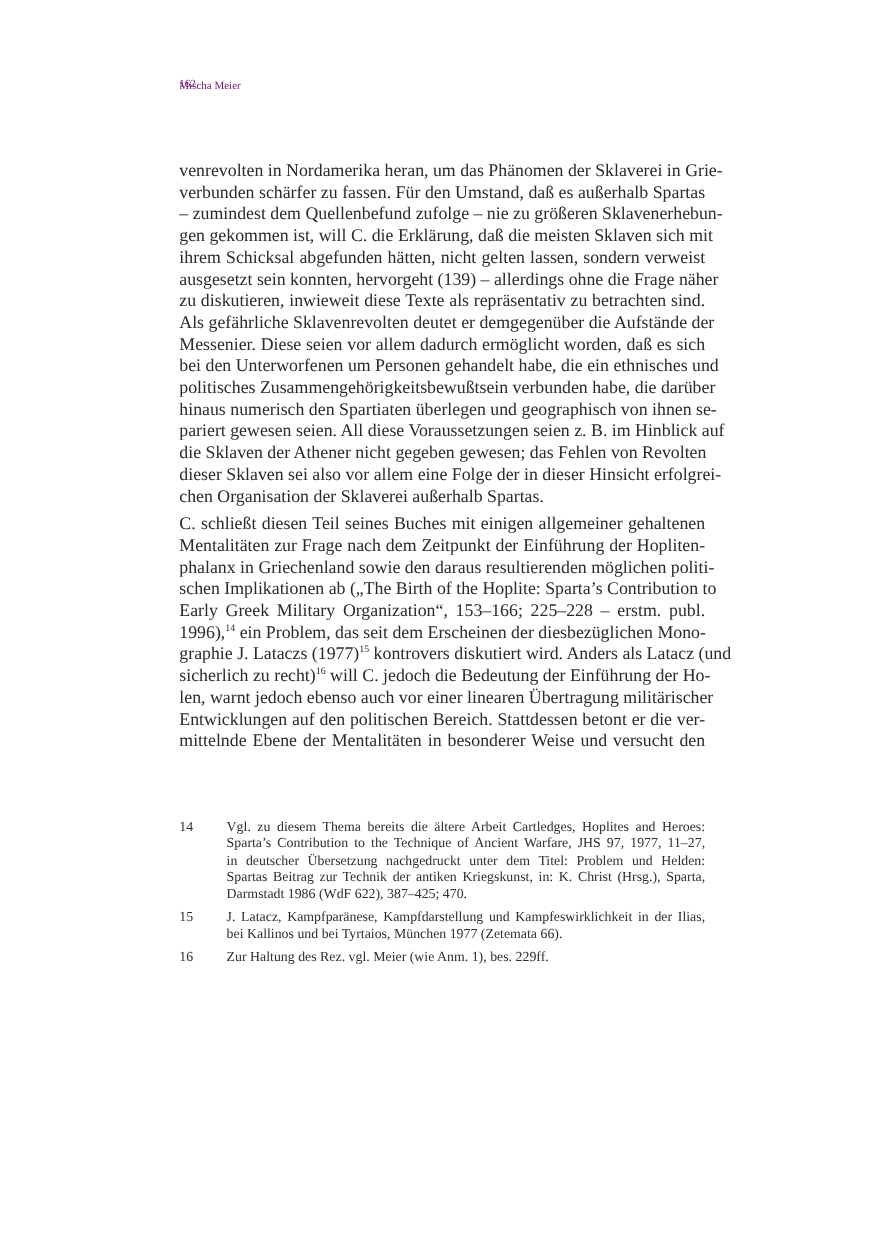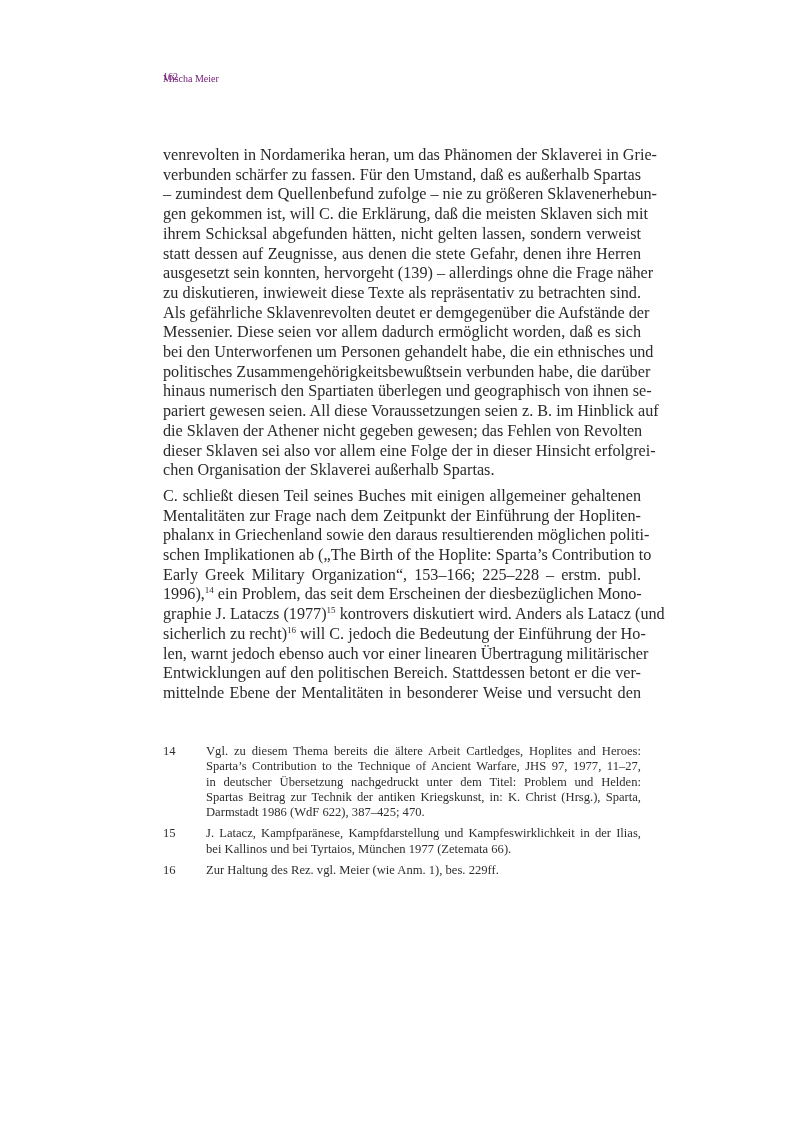--- a/index.html
+++ b/index.html
@@ -30,21 +30,20 @@
     <span class="author">Mischa Meier</span>
   </div>
 
   <div class="body-text">
     <p>
       <span class="line">venrevolten in Nordamerika heran, um das Phänomen der Sklaverei in Grie-</span>
       <span class="line">verbunden schärfer zu fassen. Für den Umstand, daß es außerhalb Spartas</span>
       <span class="line">– zumindest dem Quellenbefund zufolge – nie zu größeren Sklavenerhebun-</span>
       <span class="line">gen gekommen ist, will C. die Erklärung, daß die meisten Sklaven sich mit</span>
       <span class="line">ihrem Schicksal abgefunden hätten, nicht gelten lassen, sondern verweist</span>
-      <span class="line">statt dessen auf Zeugnisse, aus denen die stete Gefahr, denen ihre Herren</span>
       <span class="line">ausgesetzt sein konnten, hervorgeht (139) – allerdings ohne die Frage näher</span>
       <span class="line">zu diskutieren, inwieweit diese Texte als repräsentativ zu betrachten sind.</span>
       <span class="line">Als gefährliche Sklavenrevolten deutet er demgegenüber die Aufstände der</span>
       <span class="line">Messenier. Diese seien vor allem dadurch ermöglicht worden, daß es sich</span>
       <span class="line">bei den Unterworfenen um Personen gehandelt habe, die ein ethnisches und</span>
       <span class="line">politisches Zusammengehörigkeitsbewußtsein verbunden habe, die darüber</span>
       <span class="line">hinaus numerisch den Spartiaten überlegen und geographisch von ihnen se-</span>
       <span class="line">pariert gewesen seien. All diese Voraussetzungen seien z. B. im Hinblick auf</span>
       <span class="line">die Sklaven der Athener nicht gegeben gewesen; das Fehlen von Revolten</span>
       <span class="line">dieser Sklaven sei also vor allem eine Folge der in dieser Hinsicht erfolgrei-</span>

